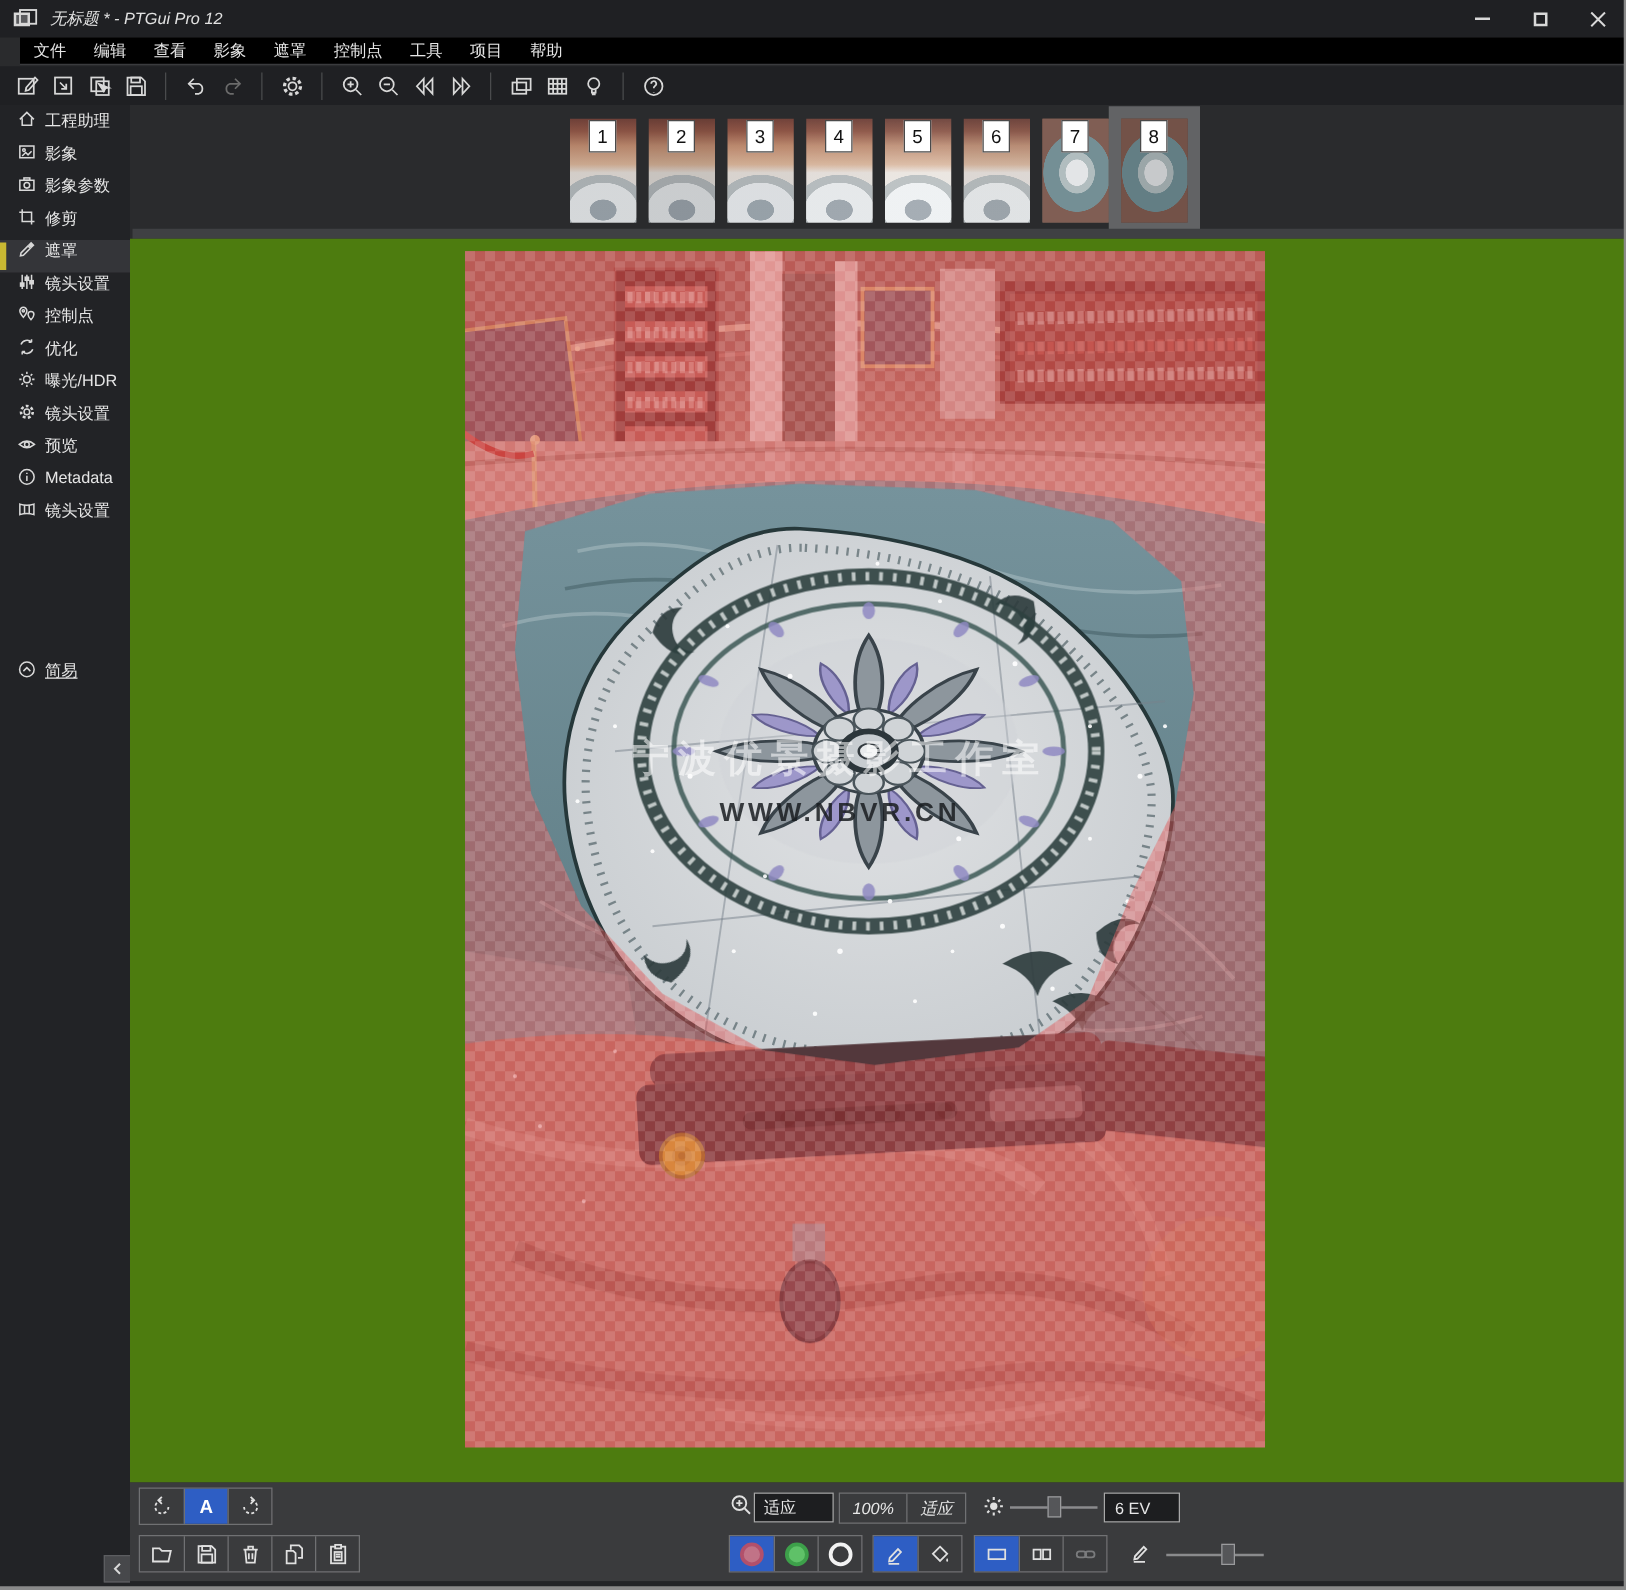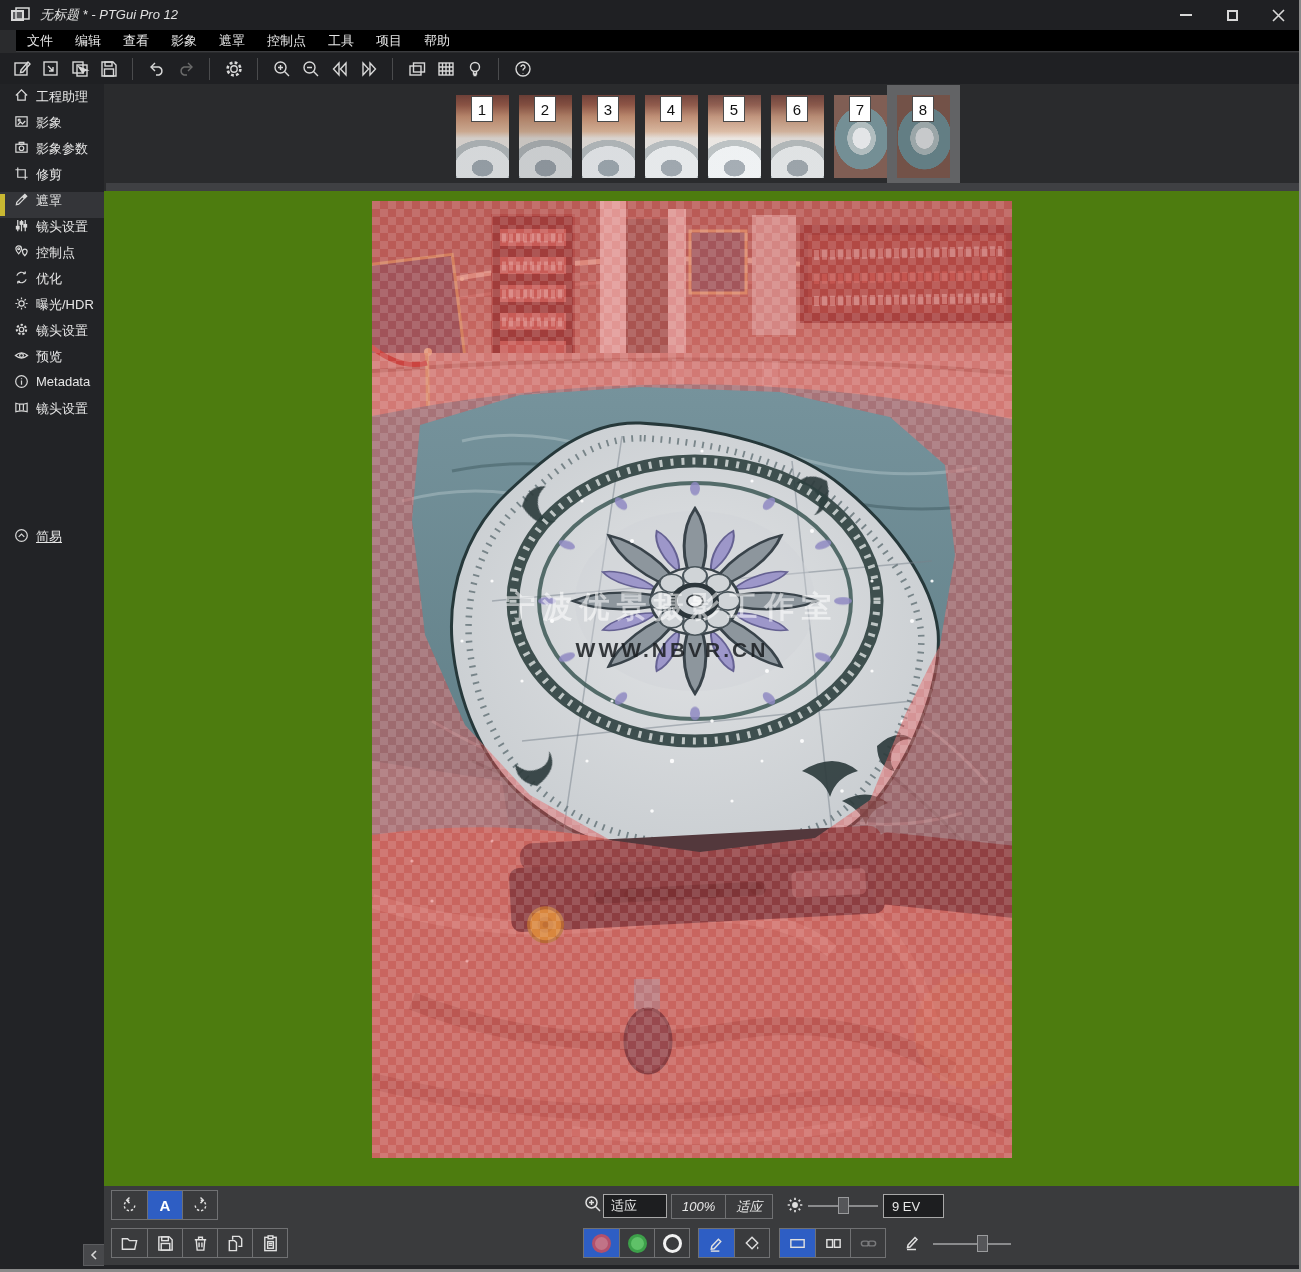--- a/index.html
+++ b/index.html
@@ -673,21 +673,21 @@
       </div>
       <span class="icon-abs" style="left:682px; top:10px;"><svg width="18" height="18" viewBox="0 0 16 16">
             <circle cx="8" cy="8" r="2.6" fill="#e0e0e0" stroke="none"></circle>
             <path d="M8,1.5 V3.5 M8,12.5 V14.5 M1.5,8 H3.5 M12.5,8 H14.5 M3.4,3.4 L4.8,4.8 M11.2,11.2 L12.6,12.6 M12.6,3.4 L11.2,4.8 M4.8,11.2 L3.4,12.6"></path>
           </svg></span>
       <div class="slider" style="left:704px; top:11px; width:70px;">
         <div class="track"></div>
         <div class="handle" style="left:30px;"></div>
       </div>
       <div class="evbox">
-          <span>9 EV</span>
+          <span>6 EV</span>
         </div>
 
       <div class="bgroup" style="left:479px; top:42px;">
         <div class="bbtn sel">
             <span class="dot dot-red"></span>
           </div>
         <div class="bbtn">
             <span class="dot dot-green"></span>
           </div>
         <div class="bbtn">

